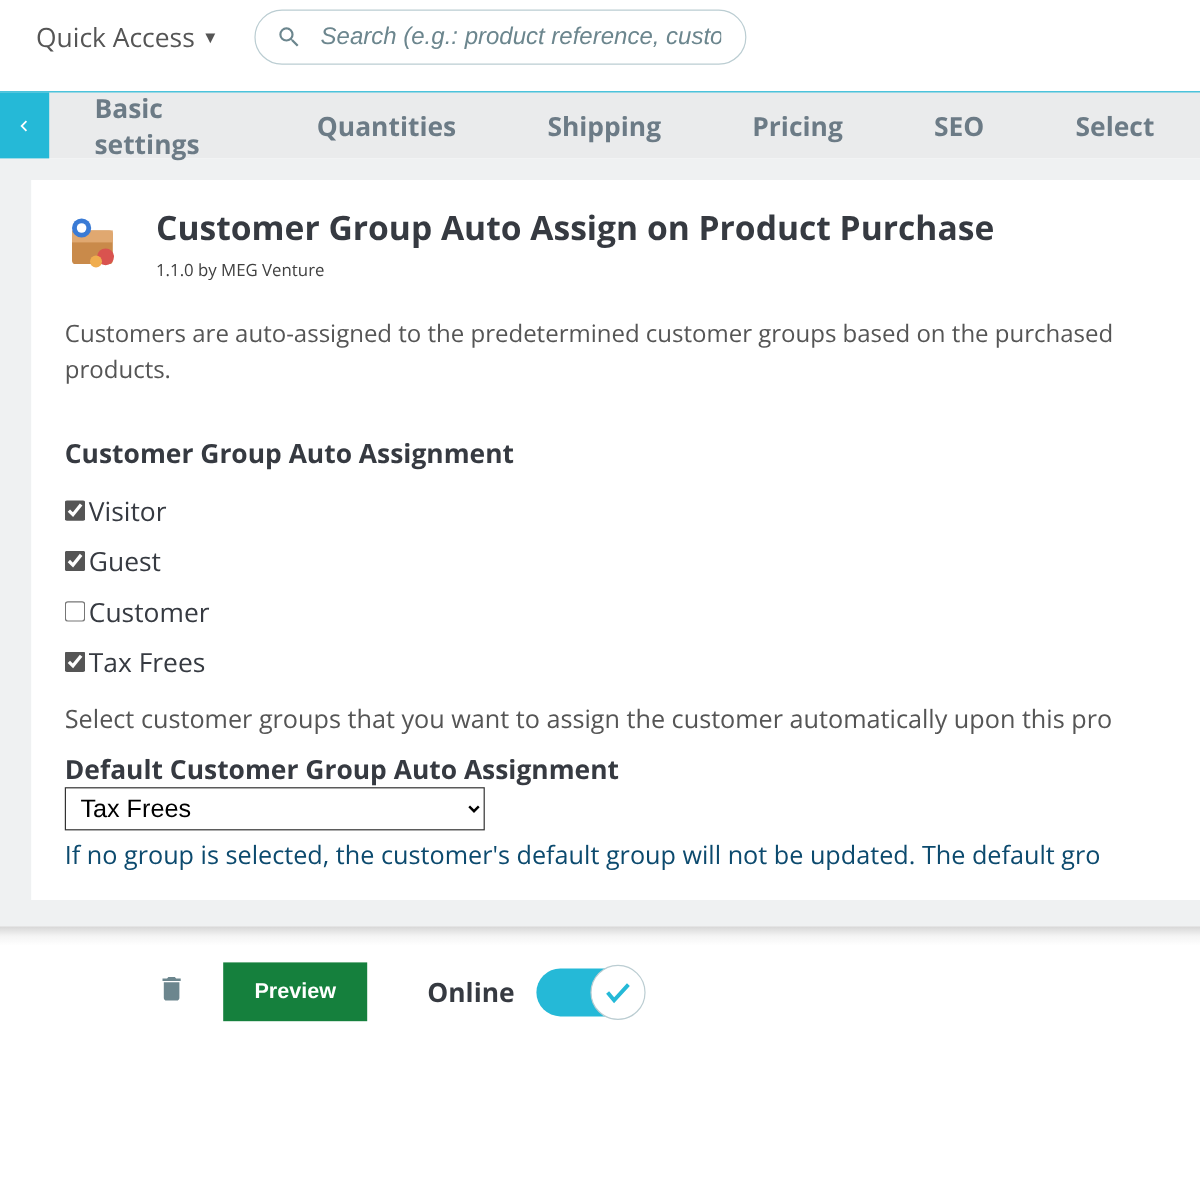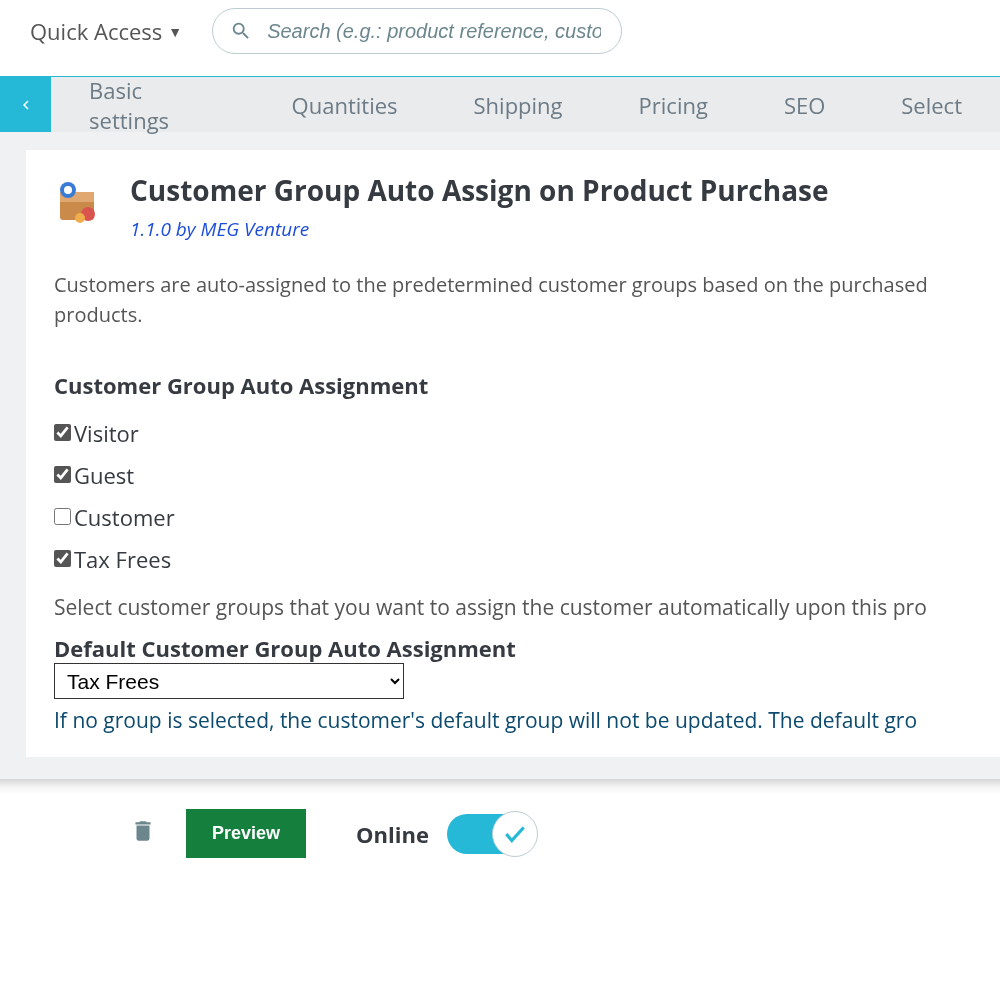--- a/index.html
+++ b/index.html
@@ -4,30 +4,30 @@
 <style>
 * { box-sizing: border-box; margin: 0; padding: 0; }
 body { font-family: -apple-system, "Segoe UI", "Open Sans", Helvetica, Arial, sans-serif; background: #fff; width: 1000px; height: 1000px; overflow: hidden; color: #363a41; }
 .topbar { display: flex; align-items: center; padding: 8px 30px 22px; gap: 30px; }
 .quick-access { font-size: 22px; color: #555; cursor: pointer; display: flex; align-items: center; gap: 6px; }
 .quick-access .caret { font-size: 14px; }
 .search-wrap { position: relative; }
 .search-wrap svg { position: absolute; left: 18px; top: 50%; transform: translateY(-50%); width: 22px; height: 22px; fill: #6c868e; }
 .search-input { width: 410px; height: 46px; border: 1px solid #bbcdd2; border-radius: 24px; padding: 0 20px 0 54px; font-size: 20px; font-style: italic; color: #6c868e; outline: none; }
 .search-input::placeholder { color: #6c868e; }
-.tabs { display: flex; align-items: stretch; background: #eaebec; height: 56px; border-top: 1px solid #25b9d7; }
+.tabs { display: flex; align-items: stretch; background: #eaebec; height: 56px; border-top: 1px solid #25b9d7; font-weight: bold; }
 .back-btn { width: 56px; background: #25b9d7; display:flex; align-items:center; justify-content:center; cursor:pointer; }
 .back-btn svg { width: 18px; height: 18px; fill: #fff; }
 .tab { padding: 0 38px; display:flex; align-items:center; font-size: 22px; color: #6c7b86; cursor:pointer; }
 .content-outer { background: #eff1f2; padding: 18px 0 22px 26px; }
 .panel { background: #fff; padding: 24px 28px 20px; }
 .mod-header { display:flex; align-items:flex-start; gap: 28px; }
 .mod-icon { width: 48px; height: 48px; margin-top: 4px; }
 .mod-title { font-size: 28px; font-weight: 700; color: #363a41; line-height: 1.2; }
-.mod-sub { font-size: 19px; color: #1d4ed8; margin-top: 8px; font-style: italic; }
+.mod-sub { font-size: 14px; color: #404040; margin-top: 8px; }
 .desc { font-size: 20px; color: #555; margin-top: 28px; line-height: 1.5; }
 .section-title { font-size: 22px; font-weight: 700; color: #363a41; margin-top: 40px; margin-bottom: 18px; }
 .checkrow { font-size: 22px; color: #363a41; margin-bottom: 12px; display:flex; align-items:center; }
 .checkrow input { width: 17px; height: 17px; margin-right: 3px; accent-color: #555; }
 .help { font-size: 21px; color: #555; margin-top: 18px; margin-bottom: 10px; line-height: 1.5; white-space: nowrap; overflow: hidden; }
 .section-title2 { font-size: 22px; font-weight: 700; color: #363a41; margin-top: 10px; }
 .select { width: 350px; height: 36px; border: 1px solid #333; font-size: 21px; padding: 0 8px; background: #fff; }
 .help2 { font-size: 21px; color: #0c4a6e; margin-top: 6px; line-height: 1.5; white-space: nowrap; overflow: hidden; }
 .footer { position: relative; height: 110px; display:flex; align-items:center; padding-left: 130px; gap: 30px; }
 .footer::before { content:""; position:absolute; top:0; left:0; right:0; height: 16px; background: linear-gradient(#d6d6d6, #f4f4f4, #fff); }

